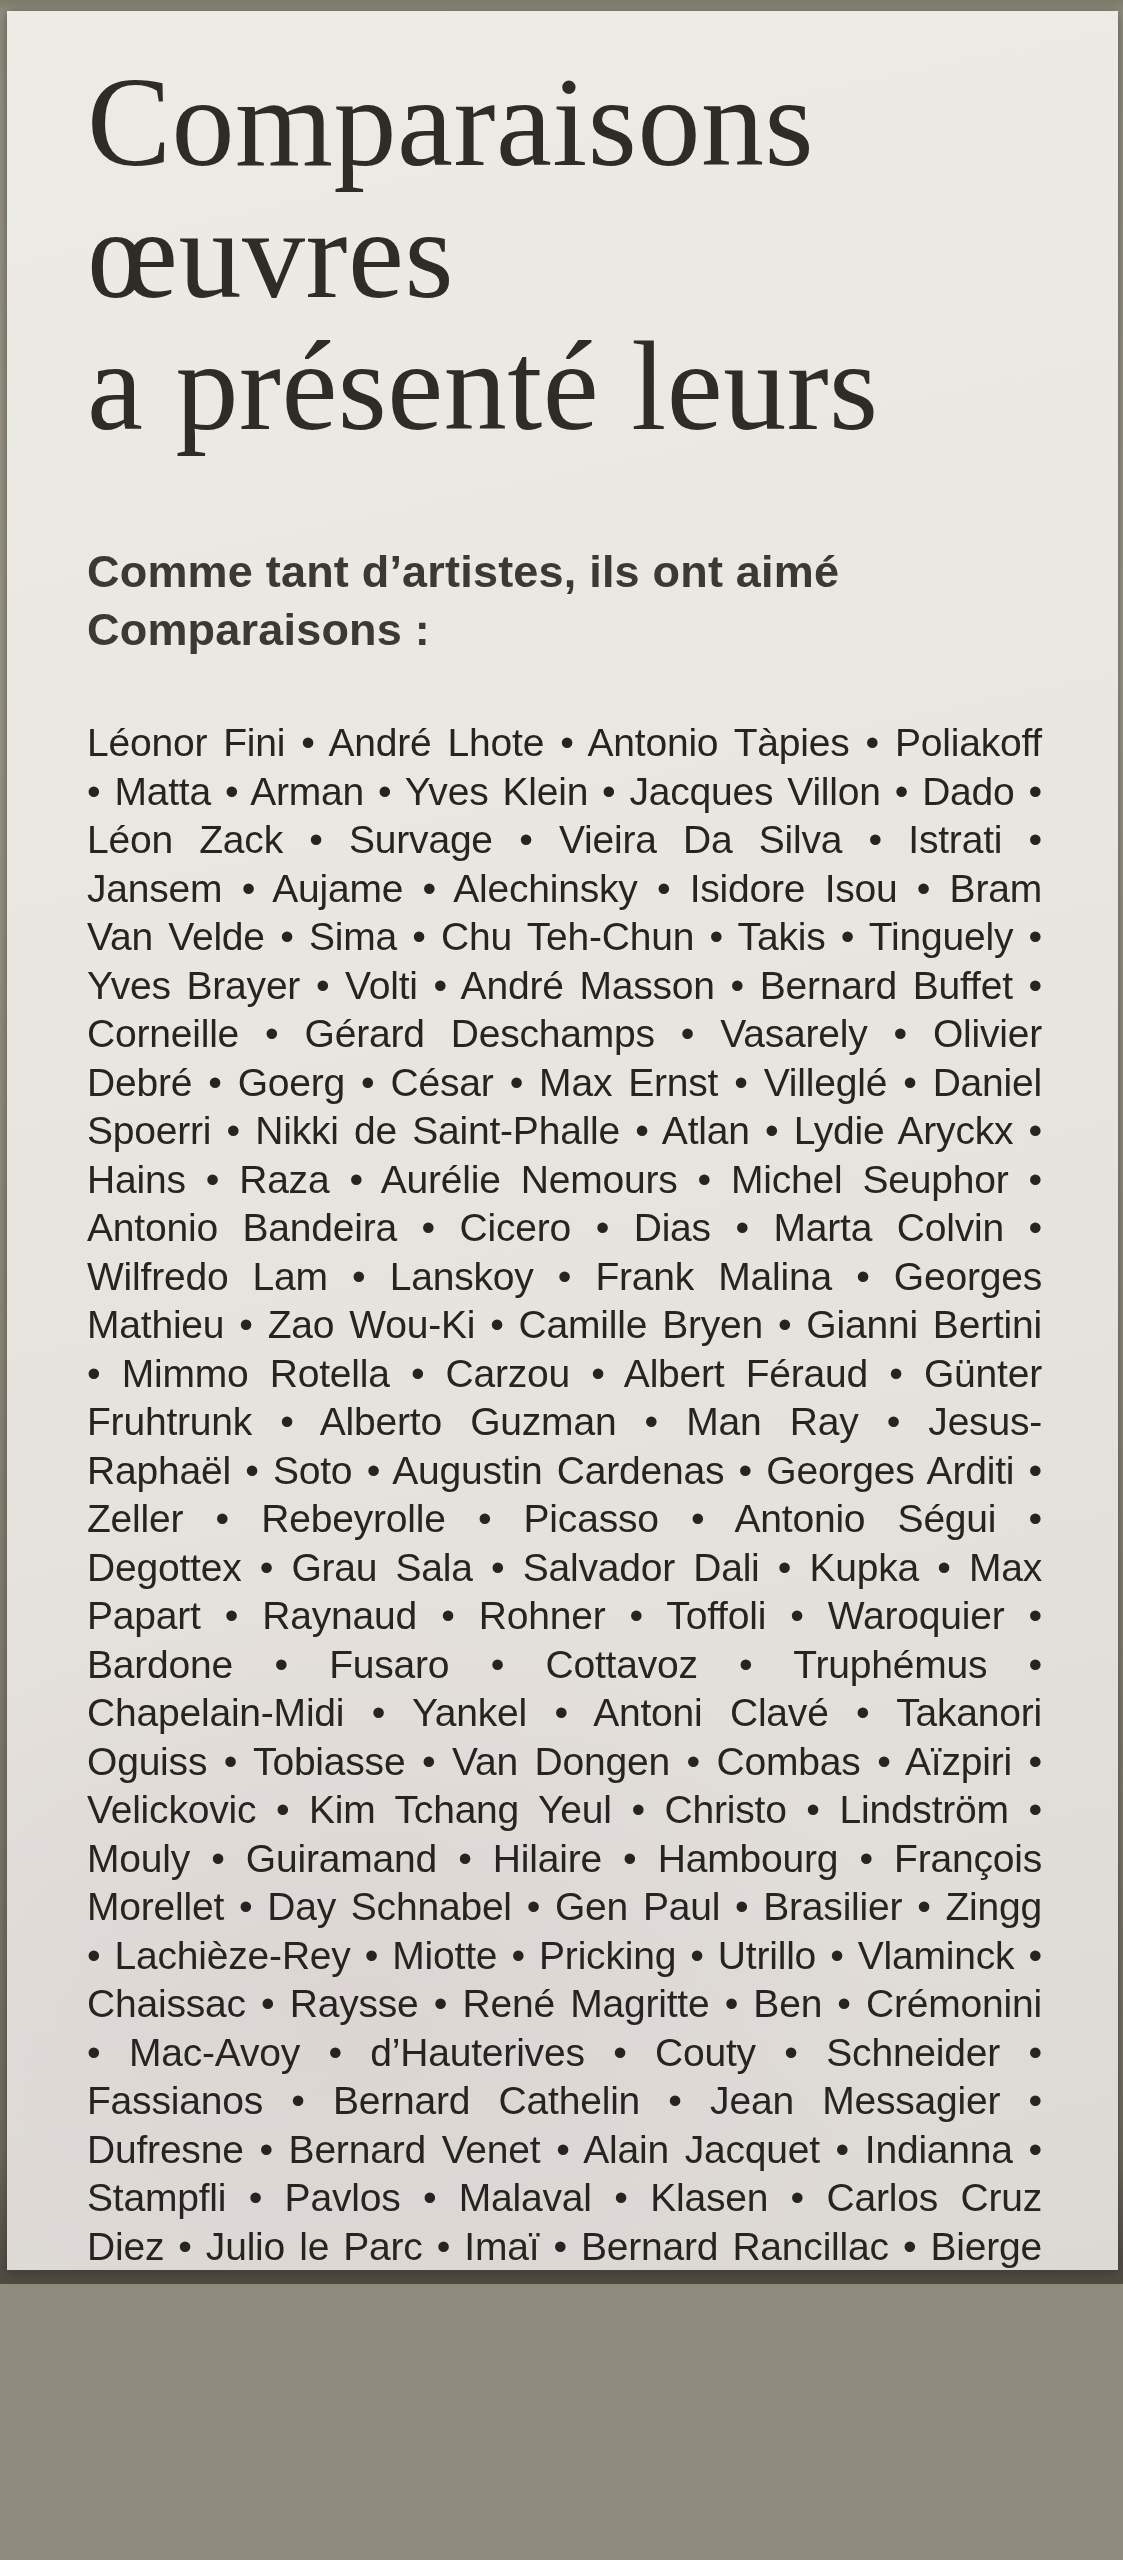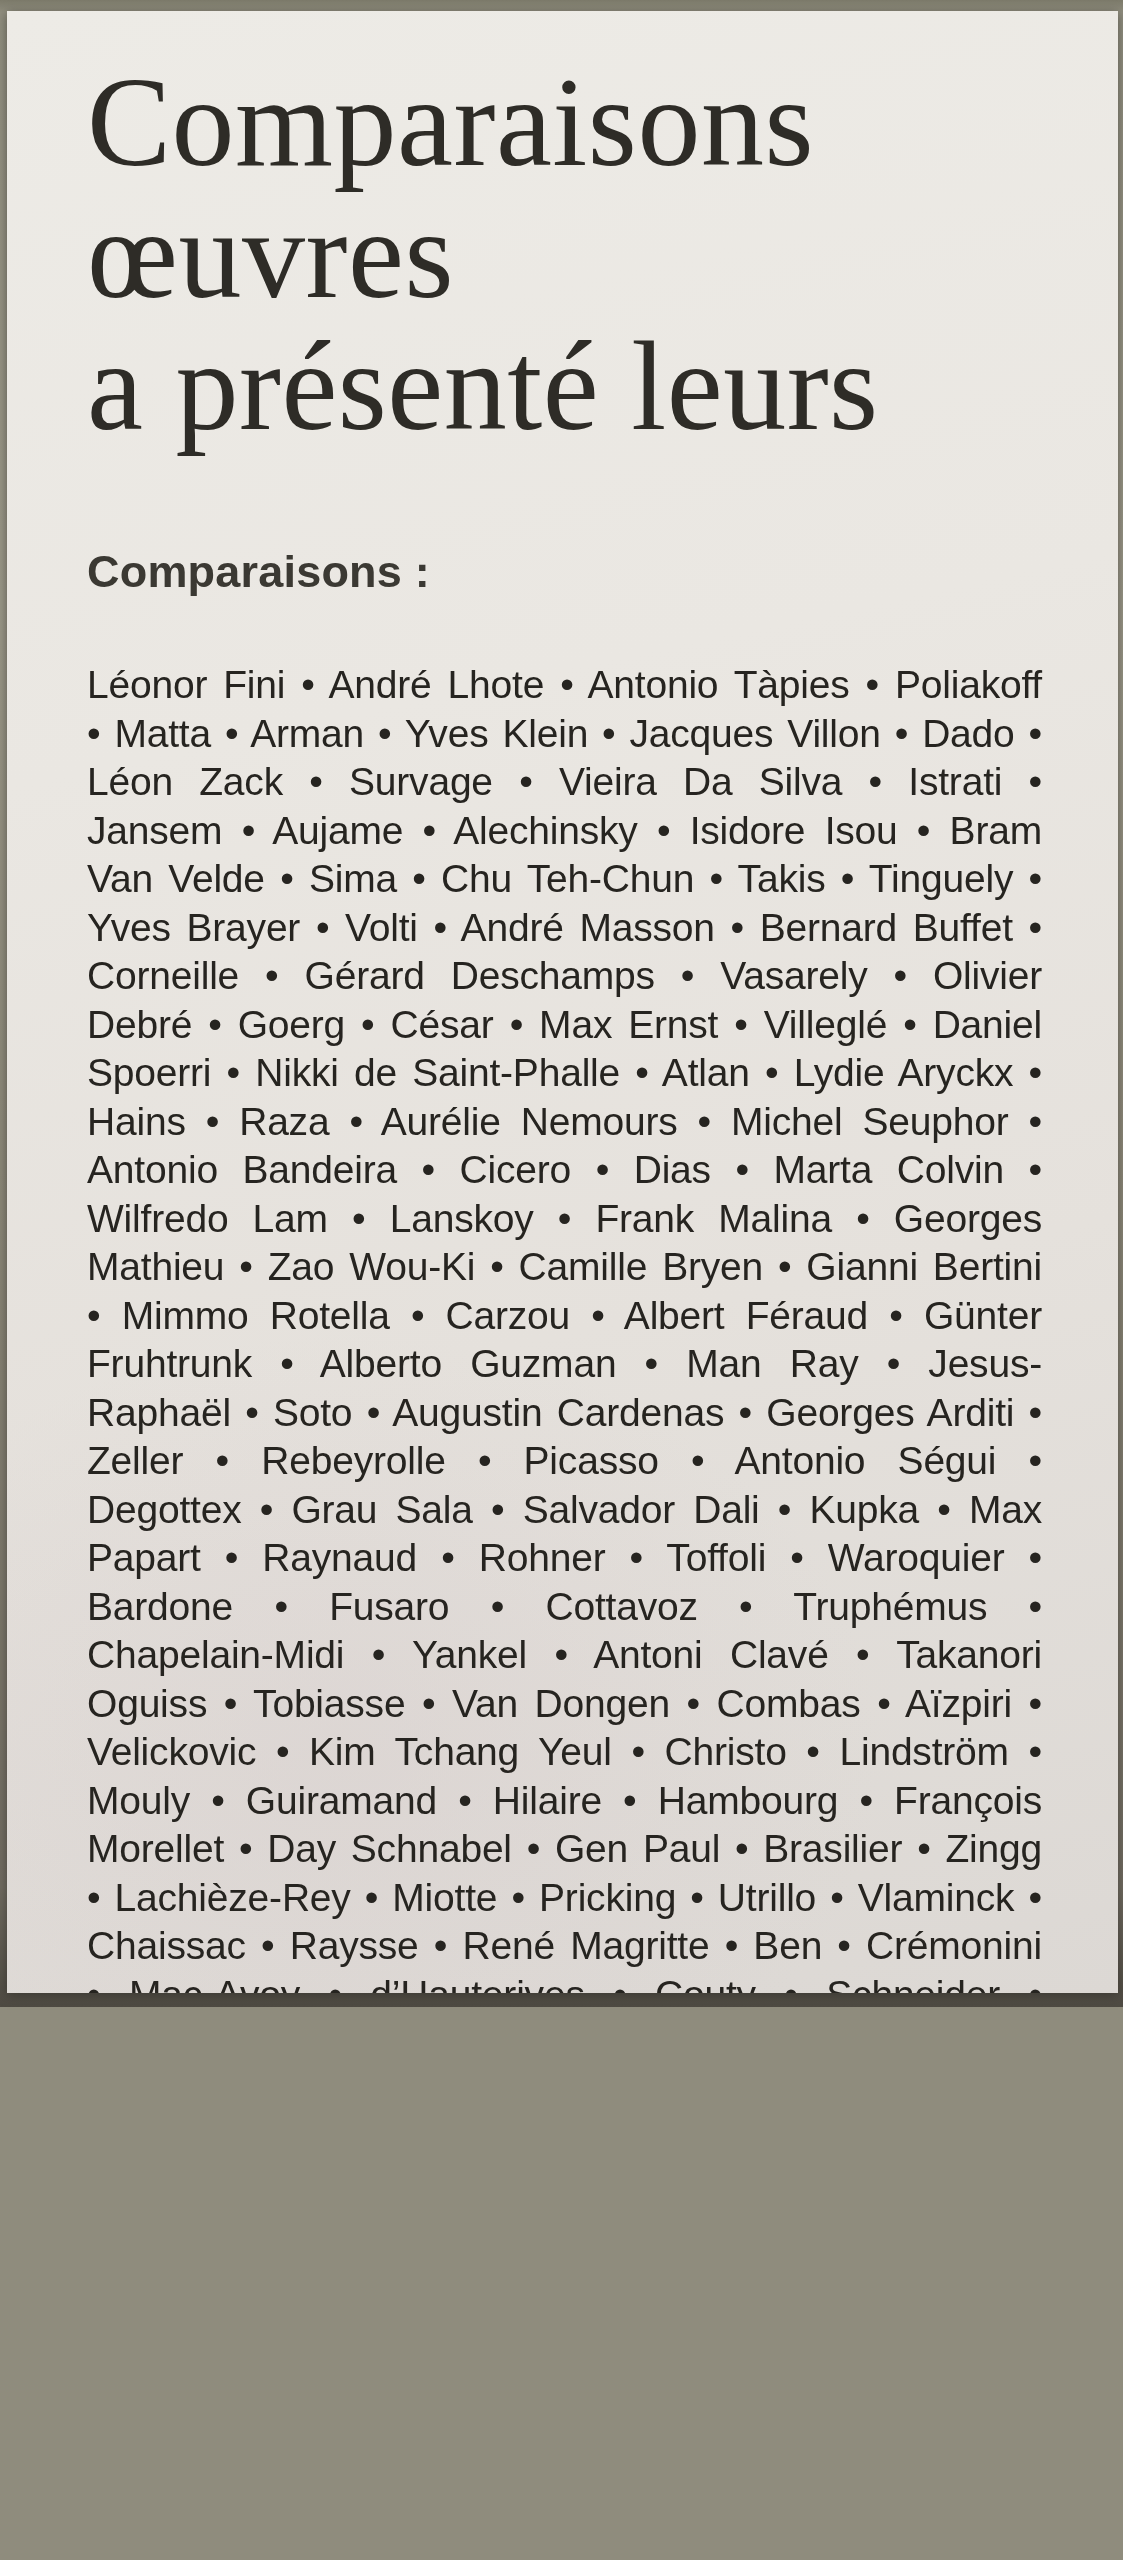--- a/index.html
+++ b/index.html
@@ -4,21 +4,21 @@
 <style>
   html, body { margin: 0; padding: 0; }
   body {
     width: 1123px; height: 2560px;
     overflow: hidden;
     background: #8f8c7d;
     font-family: "Liberation Sans", sans-serif;
   }
   .backdrop {
     position: relative;
-    width: 1123px; height: 2007px;
+    width: 1123px; height: 2284px;
     background: linear-gradient(180deg,
       #7c7a6a 0px, #908e7f 12px, #9a9788 30%,
       #8b8778 60%, #706b61 94%, #4e4a42 100%);
   }
   .paper {
     position: absolute;
     top: 11px; left: 7px; right: 5px; bottom: 14px;
     box-sizing: border-box;
     padding: 0 76px 0 80px;
     overflow: hidden;
@@ -63,19 +63,20 @@
 <div class="backdrop">
   <div class="paper">
 
     <h1 class="title">
       <span class="tline">Comparaisons</span>
       <span class="tline">œuvres</span>
       <span class="tline">a présenté leurs</span>
     </h1>
 
     <h2 class="intro">
+      <span class="iline">Comme tant d’artistes, ils ont aimé</span>
       <span class="iline">Comparaisons :</span>
     </h2>
 
     <p class="artists">Léonor Fini • André Lhote • Antonio Tàpies • Poliakoff • Matta • Arman • Yves Klein • Jacques Villon • Dado • Léon Zack • Survage • Vieira Da Silva • Istrati • Jansem • Aujame • Alechinsky • Isidore Isou • Bram Van Velde • Sima • Chu Teh-Chun • Takis • Tinguely • Yves Brayer • Volti • André Masson • Bernard Buffet • Corneille • Gérard Deschamps • Vasarely • Olivier Debré • Goerg • César • Max Ernst • Villeglé • Daniel Spoerri • Nikki de Saint-Phalle • Atlan • Lydie Aryckx • Hains • Raza • Aurélie Nemours • Michel Seuphor • Antonio Bandeira • Cicero • Dias • Marta Colvin • Wilfredo Lam • Lanskoy • Frank Malina • Georges Mathieu • Zao Wou-Ki • Camille Bryen • Gianni Bertini • Mimmo Rotella • Carzou • Albert Féraud • Günter Fruhtrunk • Alberto Guzman • Man Ray • Jesus-Raphaël • Soto • Augustin Cardenas • Georges Arditi • Zeller • Rebeyrolle • Picasso • Antonio Ségui • Degottex • Grau Sala • Salvador Dali • Kupka • Max Papart • Raynaud • Rohner • Toffoli • Waroquier • Bardone • Fusaro • Cottavoz • Truphémus • Chapelain-Midi • Yankel • Antoni Clavé • Takanori Oguiss • Tobiasse • Van Dongen • Combas • Aïzpiri • Velickovic • Kim Tchang Yeul • Christo • Lindström • Mouly • Guiramand • Hilaire • Hambourg • François Morellet • Day Schnabel • Gen Paul • Brasilier • Zingg • Lachièze-Rey • Miotte • Pricking • Utrillo • Vlaminck • Chaissac • Raysse • René Magritte • Ben • Crémonini • Mac-Avoy • d’Hauterives • Couty • Schneider • Fassianos • Bernard Cathelin • Jean Messagier • Dufresne • Bernard Venet • Alain Jacquet • Indianna • Stampfli • Pavlos • Malaval • Klasen • Carlos Cruz Diez • Julio le Parc • Imaï • Bernard Rancillac • Bierge • Gestalder • Schurr • Charchoune • Mougin • Caillaud • Bordeaux-le-Pecq • Lauzero • Lambert Rucki • Dunoyer de Segonzac • Baron-Renouard • Chochon • Aubrogiani • Cirry • Cavaillès • Schmidt R. • Baboulet • Sablé • Pierre Carron • Millecamps • Fontanarosa • Boncompain</p>
 
   </div>
 </div>
 
 </body></html>

